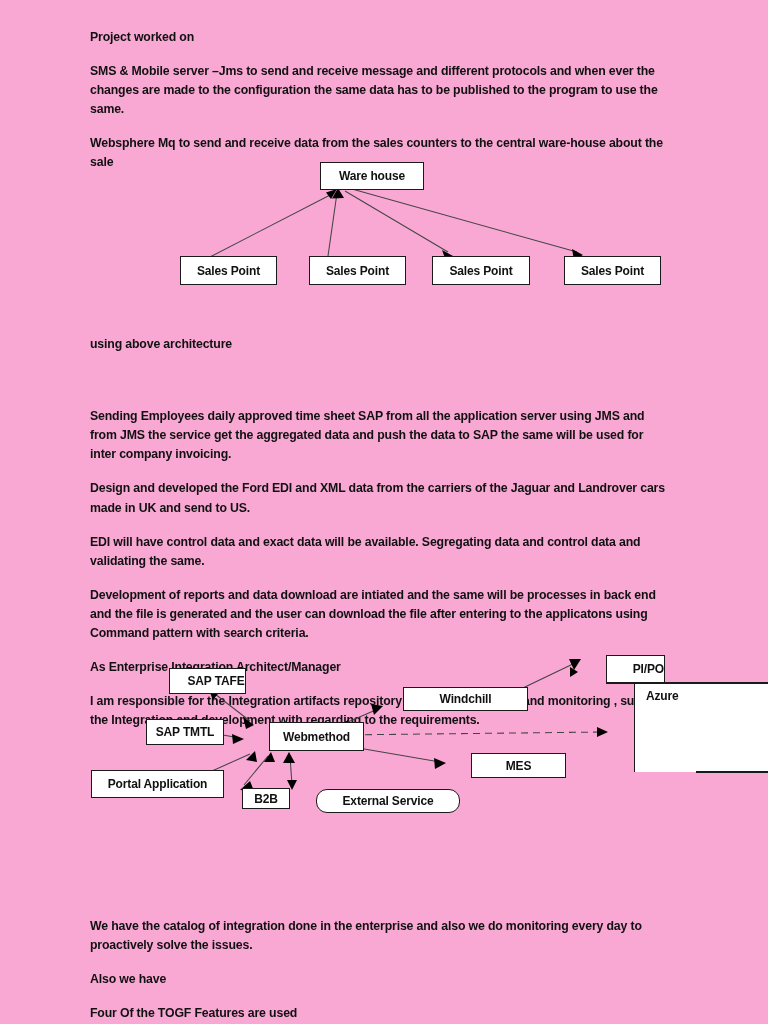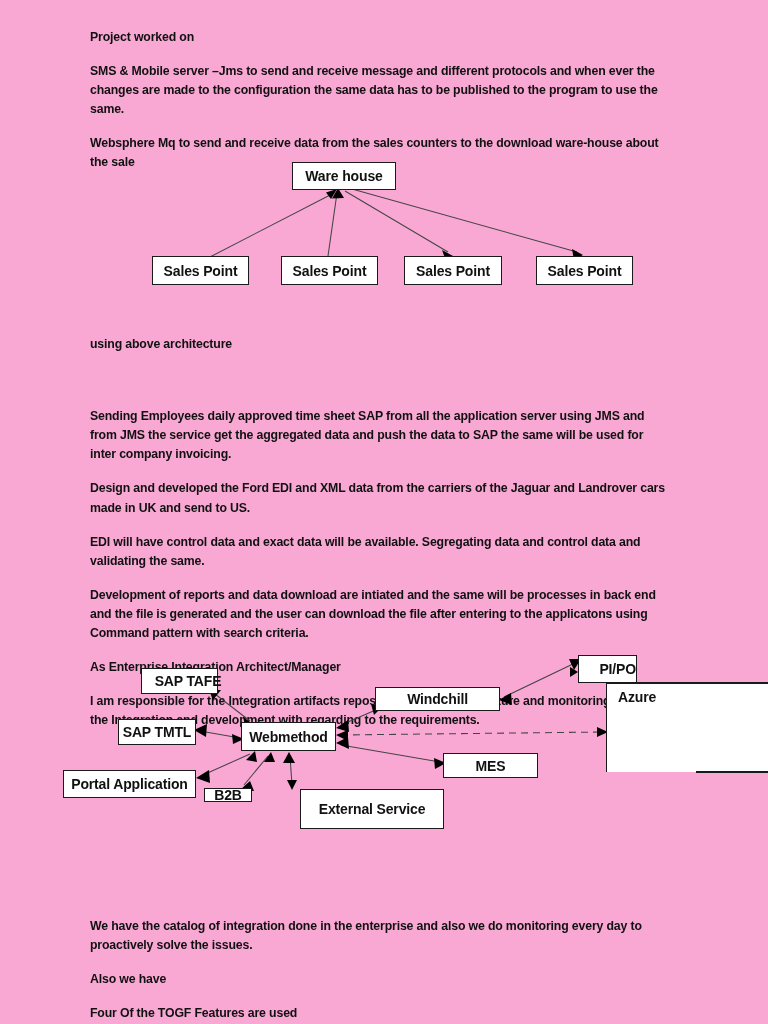--- a/index.html
+++ b/index.html
@@ -42,27 +42,28 @@
     position: absolute;
     left: 0;
     top: 0;
     width: 768px;
   }
   .node {
     position: absolute;
     box-sizing: border-box;
     border: 1.4px solid #1a1a1a;
     background: #ffffff;
-    font-size: 14px;
+    font-size: 12px;
     font-weight: 600;
     letter-spacing: -0.15px;
     color: #111;
     display: flex;
     align-items: center;
     z-index: 3;
+    margin-left: 28px;
   }
   .node.center-text { justify-content: center; }
   .node.left-text { justify-content: flex-end; padding-left: 9px; }
   .node .lbl { white-space: nowrap; }
 
   .node.azure {
     border: 1.6px solid #1a1a1a;
     border-bottom: none;
     border-right: none;
     align-items: flex-start;
@@ -98,21 +99,21 @@
 </style>
 </head>
 <body>
 
 <div id="page">
 
   <div class="doc-body">
 
     <p class="para heading">Project worked on</p>
     <p class="para">SMS &amp; Mobile server –Jms to send and receive message and different  protocols and when ever the changes are made to the configuration the same data has to be published to the program to use the same.</p>
-    <p class="para">Websphere Mq to send and receive data from the sales counters to the download ware-house about the sale</p>
+    <p class="para">Websphere Mq to send and receive data from the sales counters to the central ware-house about the sale</p>
 
     <div style="height:148px"></div>
 
     <p class="para">using above architecture</p>
     <div class="spacer-lg"></div>
 
     <p class="para">Sending Employees daily approved time sheet SAP from all the application server using JMS and from JMS the service get the aggregated data and push the data to SAP the same will be used for inter company invoicing.</p>
     <p class="para">Design and developed the Ford EDI and XML data from the carriers of the Jaguar and Landrover cars made in UK and send to US.</p>
     <p class="para">EDI will have control data and exact data will be available. Segregating data and control data and validating the same.</p>
     <p class="para">Development of reports and data download are intiated and the same will be processes in back end and the file is generated and the user can download the file after entering to the applicatons using Command pattern  with search criteria.</p>
@@ -210,29 +211,29 @@
     </div>
 
     <div class="node center-text" style="left:118px; top:719px; width:78px; height:26px;text-align:right;">
       <span class="lbl">SAP TMTL</span>
     </div>
 
     <div class="node center-text" style="left:63px; top:770px; width:133px; height:28px;">
       <span class="lbl">Portal Application</span>
     </div>
 
-    <div class="node center-text" style="left:204px; top:788px; width:48px; height:14px;text-align:right;">
+    <div class="node center-text" style="left:214px; top:788px; width:48px; height:21px;text-align:right;">
       <span class="lbl">B2B</span>
     </div>
 
     <div class="node center-text" style="left:241px; top:722px; width:95px; height:29px;">
       <span class="lbl">Webmethod</span>
     </div>
 
-    <div class="node center-text" style="left:300px; top:789px; width:144px; height:40px;">
+    <div class="node center-text" style="left:288px; top:789px; width:144px; height:24px;border-radius:11px;">
       <span class="lbl">External Service</span>
     </div>
 
     <div class="node center-text" style="left:375px; top:687px; width:125px; height:24px;">
       <span class="lbl">Windchill</span>
     </div>
 
     <div class="node center-text" style="left:443px; top:753px; width:95px; height:25px;">
       <span class="lbl">MES</span>
     </div>

